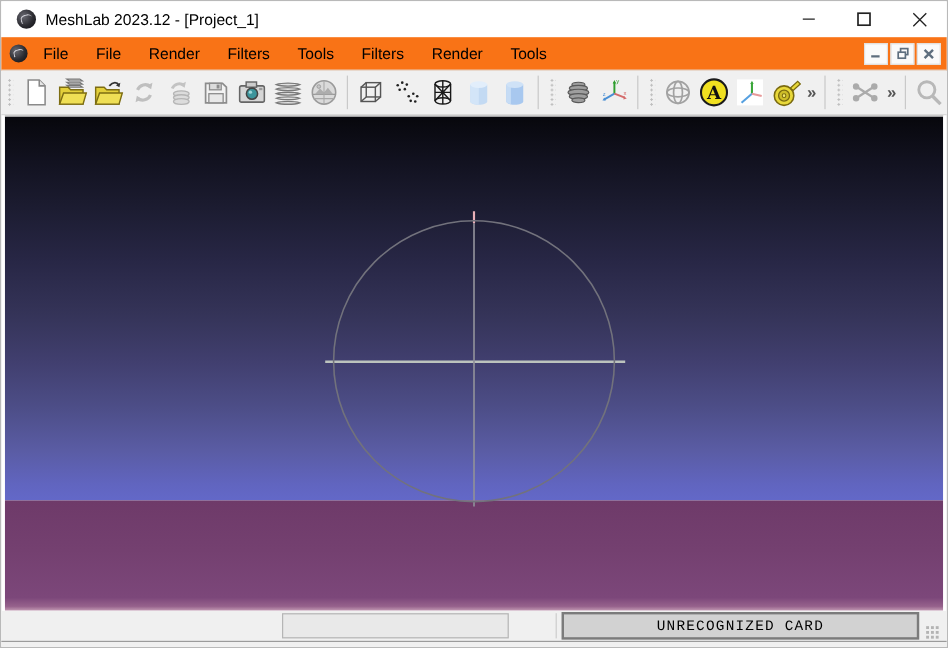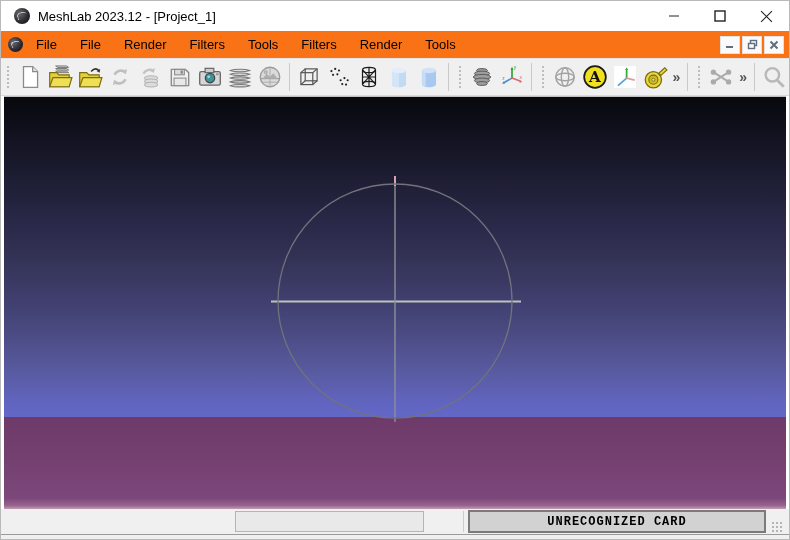--- a/index.html
+++ b/index.html
@@ -55,21 +55,21 @@
   .trackball { position:absolute; left:0; top:0; }
 
   
   .statusbar { position:absolute; left:0; top:508px; right:0; height:32px; background:#f0f0f0; }
   .statusbar .frame-line { position:absolute; left:0; right:0; top:25px; height:1px; background:#9b9b9b; }
   .progress-placeholder { position:absolute; left:234px; top:2px; width:189px; height:21px;
     background:#e9e9e9; border:1px solid #b5b5b5; }
   .status-sep { position:absolute; left:462px; top:2px; width:1px; height:21px; background:#cccccc; }
   .card-box { position:absolute; left:467px; top:1px; width:298px; height:23px;
     background:#d2d2d2; border:2px solid #7b7b7b; display:flex; align-items:center; justify-content:center;
-    font-family:"Liberation Mono","DejaVu Sans Mono",monospace; font-size:12px; color:#000; letter-spacing:1px;font-weight:bold; }
+    font-family:"Liberation Mono","DejaVu Sans Mono",monospace; font-size:12px; color:#000; letter-spacing:1px; }
   .size-grip { position:absolute; right:6px; top:12px; width:12px; height:12px;
     background-image:radial-gradient(#b4b4b4 40%, transparent 41%); background-size:4px 4px; }
 </style>
 </head>
 <body>
 
 <div id="app">
 
   <div class="titlebar">
     <div class="app-logo"></div>

